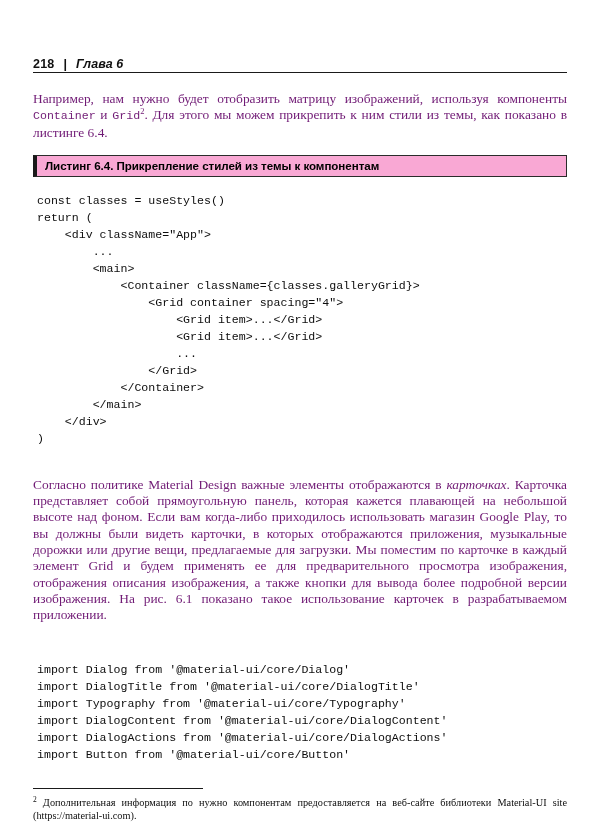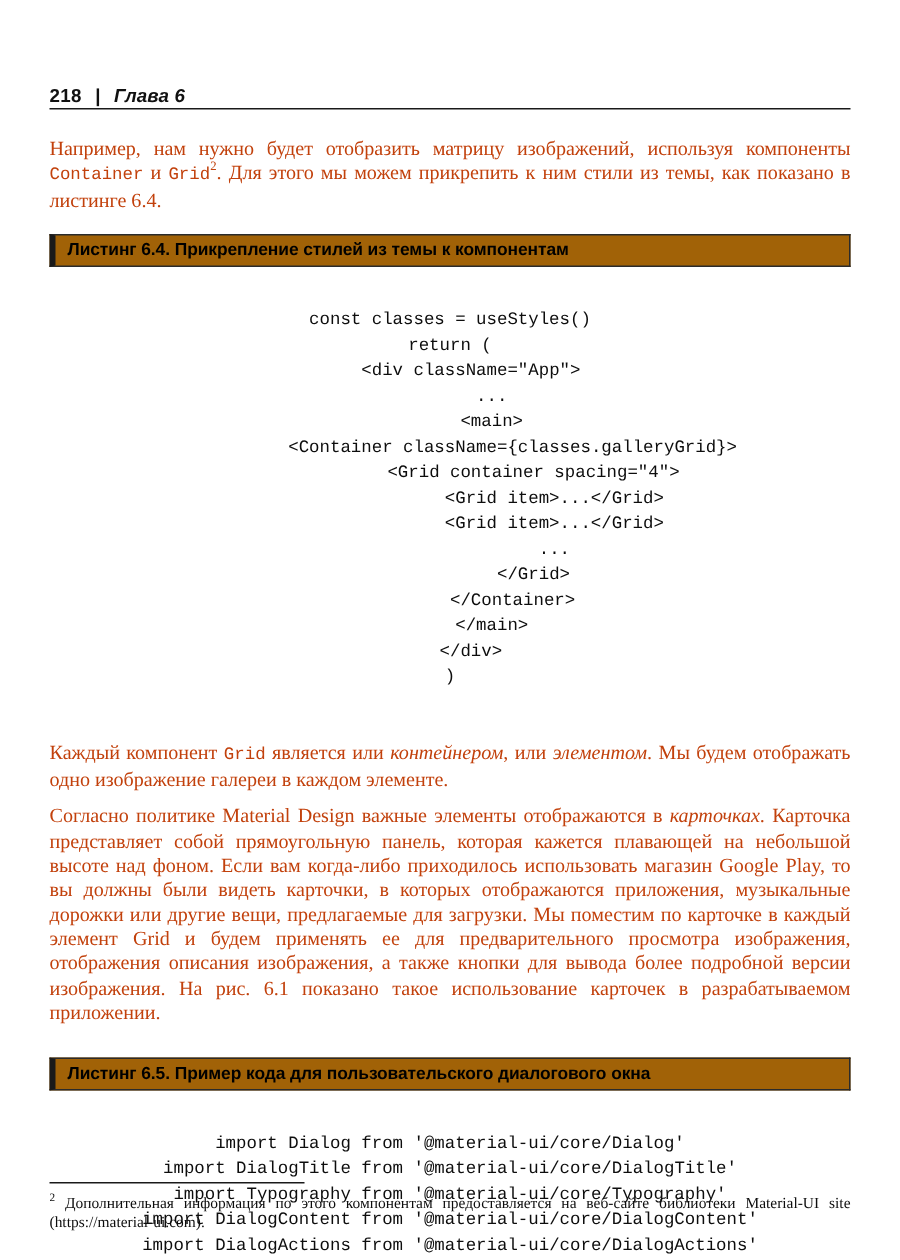--- a/index.html
+++ b/index.html
@@ -62,21 +62,21 @@
   }
 
   
   p.body {
     font-family: "Liberation Serif", serif;
     font-size: 13.4px;
     line-height: 16.3px;
     text-align: justify;
     text-justify: inter-word;
     margin: 0;
-    color: #c2410c;
+    color: #701a75;
     hyphens: none;
   }
   .mono-inline {
     font-family: "Liberation Mono", monospace;
     font-size: 11.6px;
   }
   .it { font-style: italic; }
   sup.fn {
     font-size: 8.5px;
     vertical-align: super;
@@ -89,45 +89,44 @@
   .gap-d { height: 8px; }
 
   
   .listing-box {
     position: relative;
     box-sizing: border-box;
     width: 534px;
     height: 22px;
     border: 1px solid #2b2b2b;
     border-left: 4px solid #1a1a1a;
-    background: #a16207;
+    background: #f9a8d4;
     display: flex;
     align-items: center;
   }
   .listing-box .caption {
     font-family: "Liberation Sans", sans-serif;
     font-weight: bold;
     font-size: 11.6px;
     line-height: 1;
     padding-left: 8px;
     color: #000000;
     white-space: nowrap;
     letter-spacing: -0.05px;
   }
 
   
   pre.code {
     font-family: "Liberation Mono", monospace;
     font-size: 11.6px;
     line-height: 17.0px;
-    margin: 16px;
+    margin: 4px;
     color: #0d0d0d;
     white-space: pre;
     letter-spacing: 0px;
-    text-align: center;
   }
 
   
   .footnote-area {
     position: absolute;
     left: 33px;
     top: 772px;
     width: 534px;
   }
   .footnote-rule {
@@ -185,42 +184,38 @@
                     &lt;Grid item&gt;...&lt;/Grid&gt;
                     ...
                 &lt;/Grid&gt;
             &lt;/Container&gt;
         &lt;/main&gt;
     &lt;/div&gt;
 )</pre>
 
   <div class="gap-a"></div>
 
-  <p class="body"><span>Каждый компонент </span><span class="mono-inline">Grid</span><span> является или </span><span class="it">контейнером</span><span>, или </span><span class="it">элементом</span><span>. Мы будем отображать одно изображение галереи в каждом элементе.</span></p>
 
   <div class="gap-d"></div>
 
   <p class="body"><span>Согласно политике Material Design важные элементы отображаются в </span><span class="it">карточках</span><span>. Карточка представляет собой прямоугольную панель, которая кажется плавающей на небольшой высоте над фоном. Если вам когда-либо приходилось использовать магазин Google Play, то вы должны были видеть карточки, в которых отображаются приложения, музыкальные дорожки или другие вещи, предлагаемые для загрузки. Мы поместим по карточке в каждый элемент Grid и будем применять ее для предварительного просмотра изображения, отображения описания изображения, а также кнопки для вывода более подробной версии изображения. На рис. 6.1 показано такое использование карточек в разрабатываемом приложении.</span></p>
 
   <div class="gap-d"></div>
 
 
   <div class="gap-b"></div>
 
-  <div class="listing-box">
-    <span class="caption">Листинг 6.5. Пример кода для пользовательского диалогового окна</span>
-  </div>
 
   <div class="gap-c"></div>
 
   <pre class="code">import Dialog from '@material-ui/core/Dialog'
 import DialogTitle from '@material-ui/core/DialogTitle'
 import Typography from '@material-ui/core/Typography'
 import DialogContent from '@material-ui/core/DialogContent'
 import DialogActions from '@material-ui/core/DialogActions'
 import Button from '@material-ui/core/Button'</pre>
 
   <div class="footnote-area">
     <div class="footnote-rule"></div>
-    <p class="footnote"><sup>2</sup><span> Дополнительная информация по этого компонентам предоставляется на веб-сайте библиотеки Material-UI site </span><span class="fn-bold">(https://material-ui.com)</span><span>.</span></p>
+    <p class="footnote"><sup>2</sup><span> Дополнительная информация по нужно компонентам предоставляется на веб-сайте библиотеки Material-UI site </span><span class="fn-bold">(https://material-ui.com)</span><span>.</span></p>
   </div>
 
 </div>
 
 </body></html>

